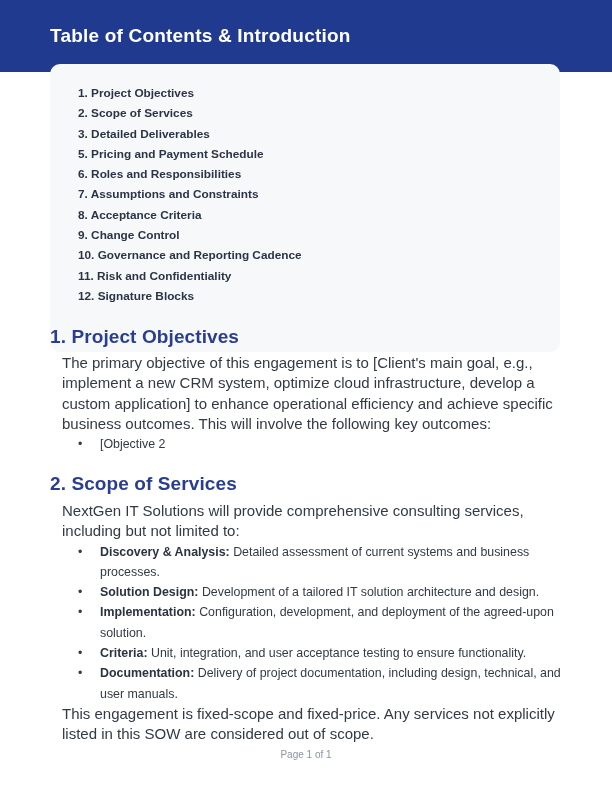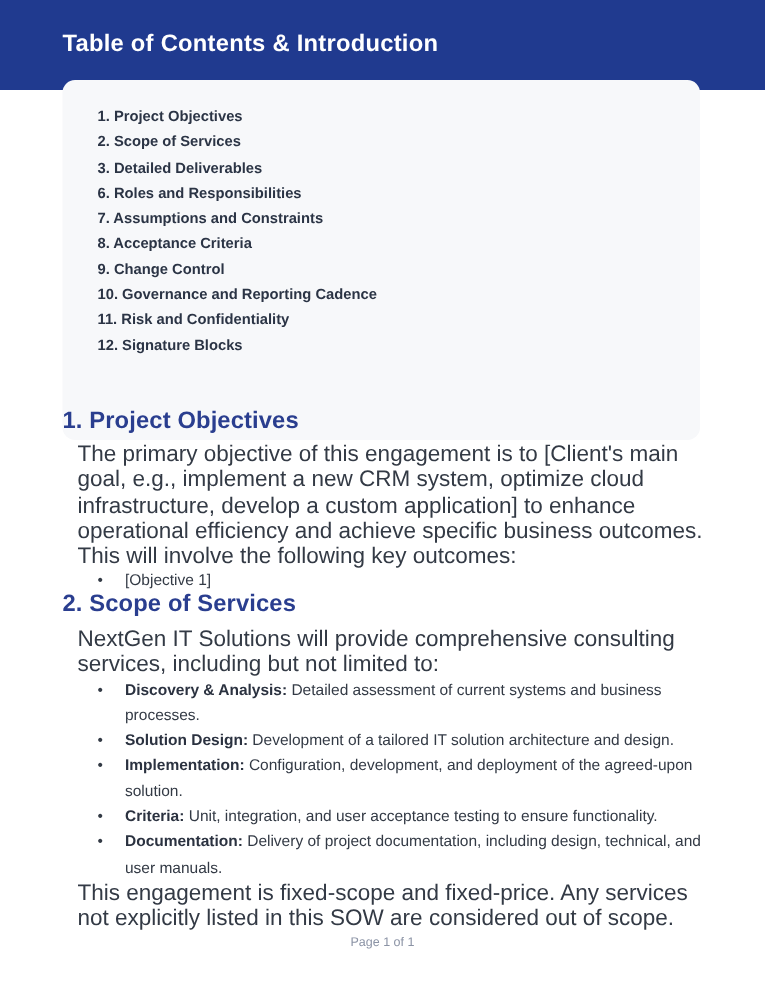--- a/index.html
+++ b/index.html
@@ -71,21 +71,21 @@
     color: #2a3e8f;
     margin: 0;
     letter-spacing: 0.1px;
     white-space: nowrap;
   }
   .section-body {
     margin: 0;
     padding: 0;
   }
   .para {
-    font-size: 18px;
+    font-size: 15px;
     color: #333a45;
     line-height: 20.3px;
     margin: 0 0 0 12px;
     width: 508px;
   }
   ul.bullets {
     margin: 0;
     padding: 0 0 0 40px;
     list-style: none;
     width: 480px;
@@ -146,36 +146,36 @@
 
 <div class="doc-header">
   <div class="doc-header-title">Table of Contents &amp; Introduction</div>
 </div>
 
 <div class="toc-card">
   <ul class="toc-list">
     <li class="toc-item">1. Project Objectives</li>
     <li class="toc-item">2. Scope of Services</li>
     <li class="toc-item">3. Detailed Deliverables</li>
+    <li class="toc-item">5. Pricing and Payment Schedule</li>
     <li class="toc-item">6. Roles and Responsibilities</li>
     <li class="toc-item">7. Assumptions and Constraints</li>
     <li class="toc-item">8. Acceptance Criteria</li>
     <li class="toc-item">9. Change Control</li>
     <li class="toc-item">10. Governance and Reporting Cadence</li>
     <li class="toc-item">11. Risk and Confidentiality</li>
     <li class="toc-item">12. Signature Blocks</li>
   </ul>
 </div>
 
 <div class="section section-1">
   <h2 class="section-heading">1. Project Objectives</h2>
   <div class="section-body">
     <p class="para">The primary objective of this engagement is to [Client's main goal, e.g., implement a new CRM system, optimize cloud infrastructure, develop a custom application] to enhance operational efficiency and achieve specific business outcomes. This will involve the following key outcomes:</p>
     <ul class="bullets">
-      <li>[Objective 1]</li>
       <li>[Objective 2</li>
     </ul>
   </div>
 </div>
 
 <div class="section section-2">
   <h2 class="section-heading">2. Scope of Services</h2>
   <div class="section-body">
     <p class="para para-lead">NextGen IT Solutions will provide comprehensive consulting services, including but not limited to:</p>
     <ul class="bullets">

